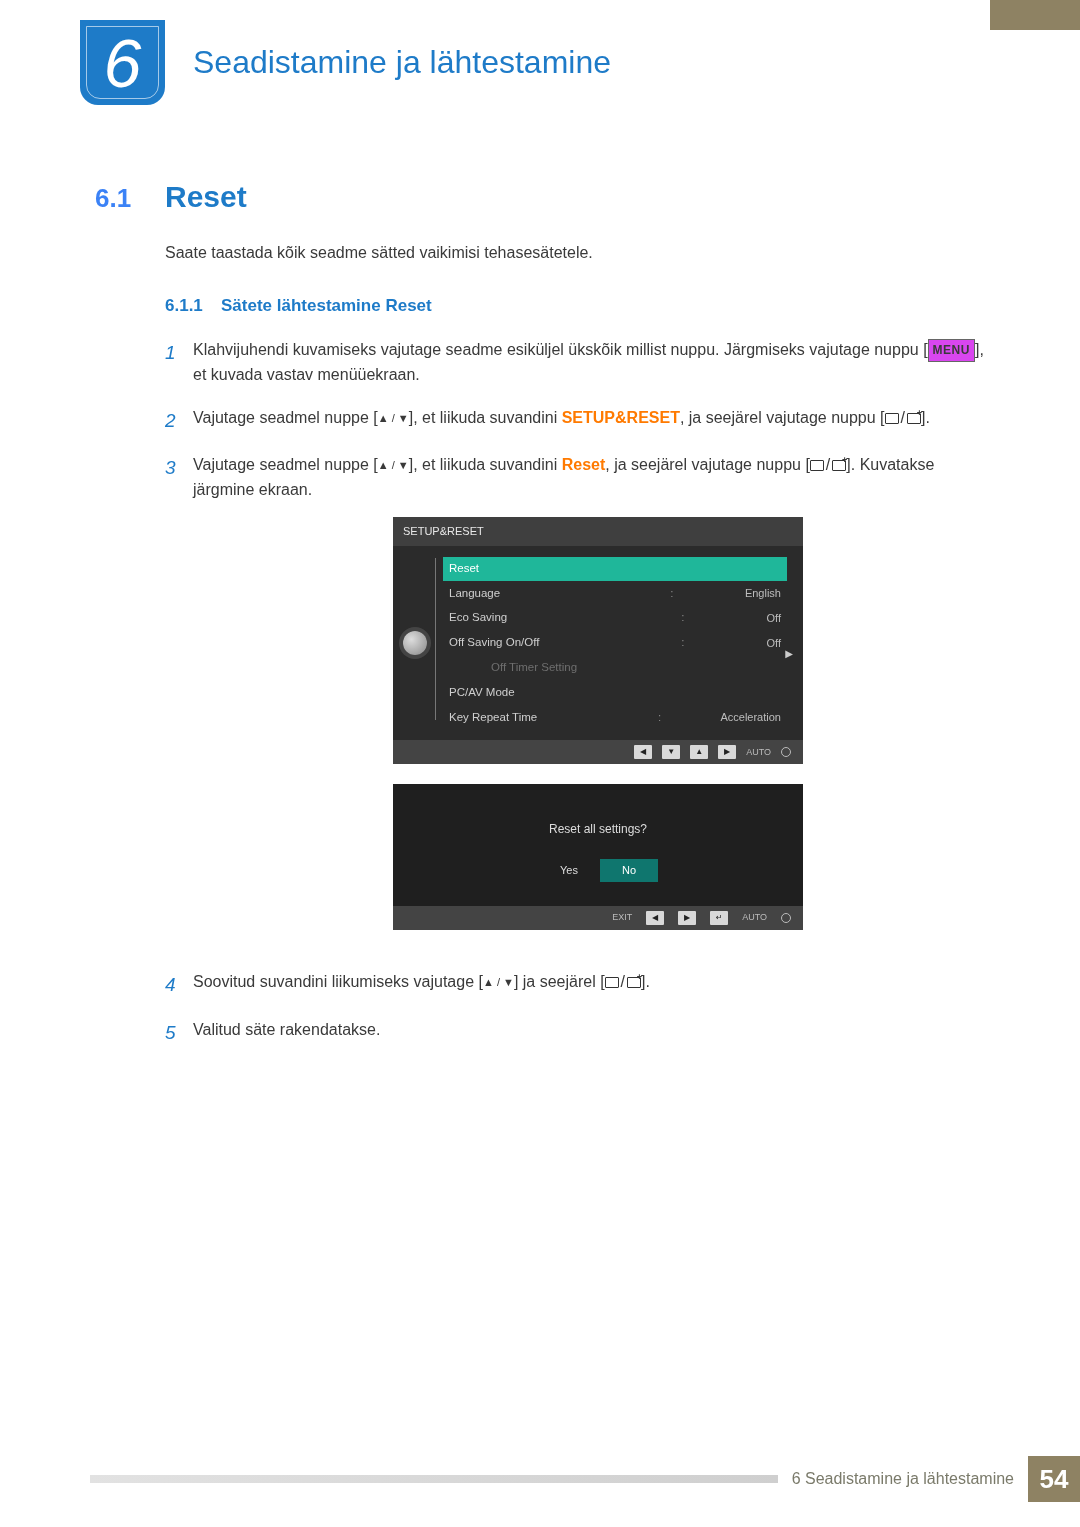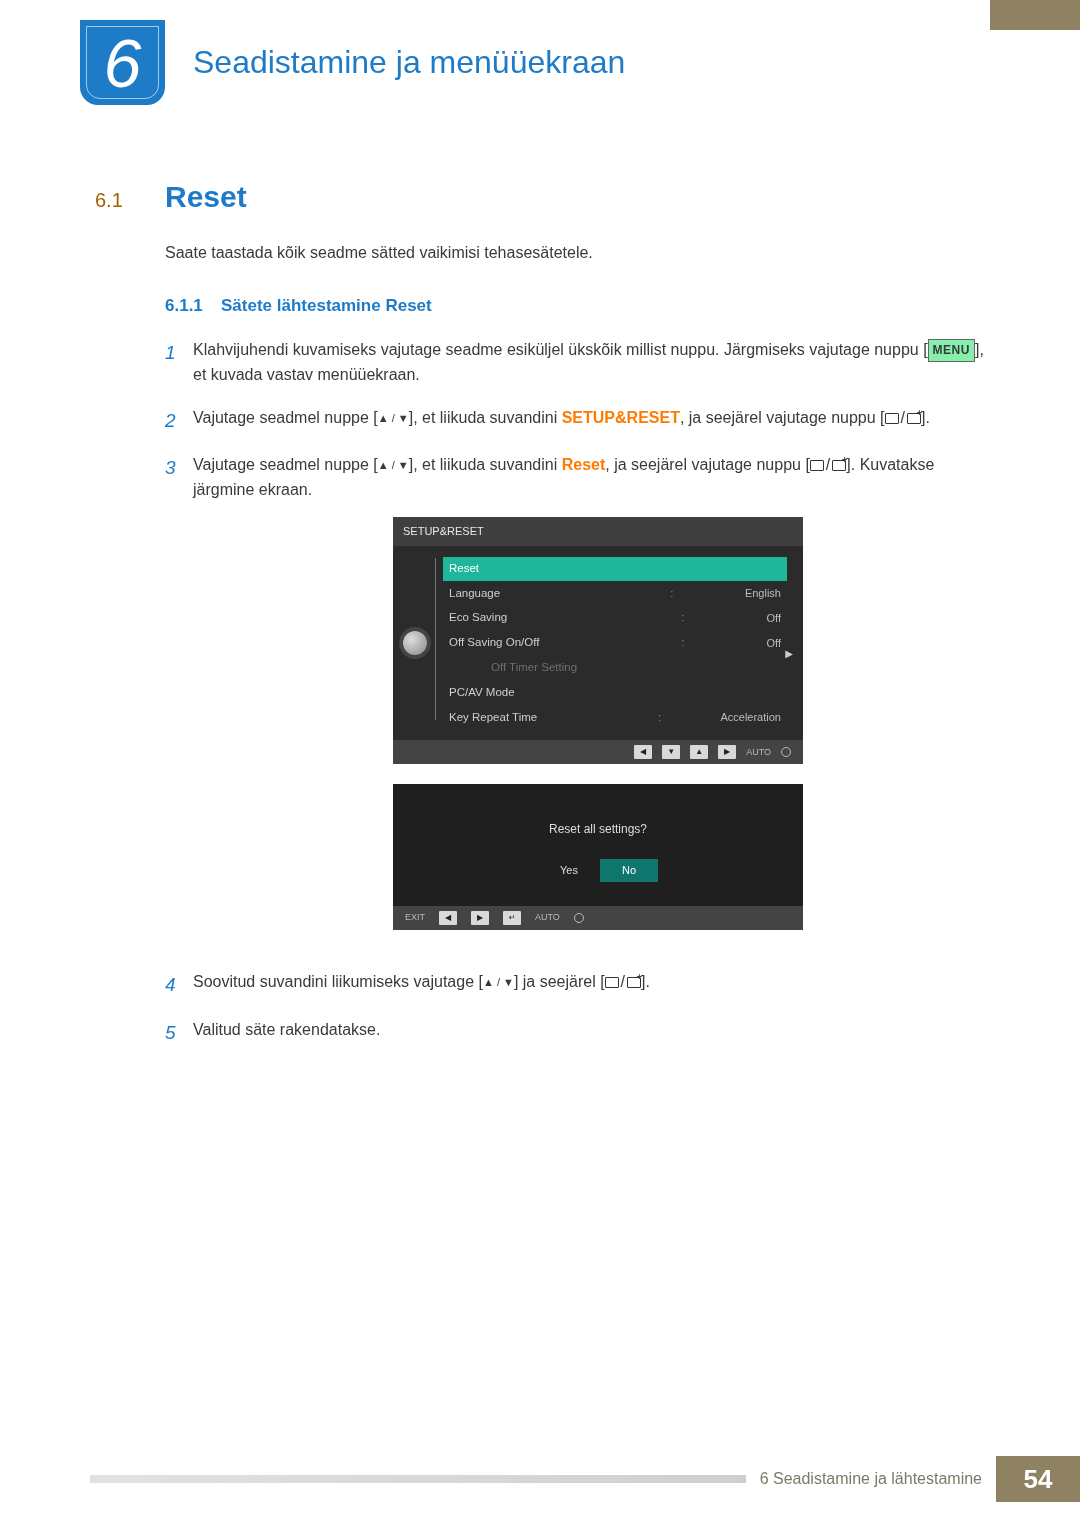--- a/index.html
+++ b/index.html
@@ -49,42 +49,42 @@
     font-weight: 400;
     margin-left: 28px;
   }
   .content {
     position: absolute;
     top: 180px;
     left: 95px;
     right: 95px;
   }
   .sec-row { display: flex; align-items: baseline; margin-bottom: 30px; }
-  .sec-num { color: #a16207; font-size: 20px; font-weight: normal; width: 70px; }
+  .sec-num { color: #3b82f6; font-size: 26px; font-weight: bold; width: 70px; }
   .sec-title { color: #1e7bc8; font-size: 30px; font-weight: bold; }
   .intro { font-size: 16px; color: #3a3a3a; margin: 0 0 34px 70px; }
   .sub-row { display: flex; align-items: baseline; margin: 4px 0 22px 70px; }
   .sub-num { color: #1e7bc8; font-size: 17px; font-weight: bold; width: 56px; }
   .sub-title { color: #1e7bc8; font-size: 17px; font-weight: bold; }
   ol.steps { list-style: none; margin-left: 70px; }
   ol.steps > li { display: flex; margin-bottom: 18px; font-size: 16px; line-height: 1.55; color: #3a3a3a; }
   .step-n { color: #1e7bc8; font-style: italic; font-size: 19px; font-weight: 400; width: 28px; flex-shrink: 0; }
   .step-body { flex: 1; }
   .hl-setup { color: #ff7a00; font-weight: bold; }
   .hl-reset { color: #ff7a00; font-weight: bold; }
   .menu-box {
     display: inline-block;
     border: 1px solid #666;
     font-size: 12px;
     padding: 1px 4px;
     font-weight: bold;
     letter-spacing: 0.5px;
     font-family: Arial, sans-serif;
     vertical-align: 1px;
-    background: #86efac;
+    background: #d946ef;
   }
   .tri {
     display: inline-block;
     font-size: 11px;
     vertical-align: 1px;
   }
   .glyph-split {
     display: inline-flex;
     align-items: center;
     gap: 2px;
@@ -183,21 +183,21 @@
   }
   .osd.dialog .body2 {
     background: #1f1f1f;
     padding: 36px 0 24px;
     text-align: center;
   }
   .osd.dialog .q { color: #ddd; font-size: 12px; margin-bottom: 20px; }
   .osd.dialog .opts { display: flex; justify-content: center; }
   .osd.dialog .opt { color: #ddd; font-size: 11px; padding: 3px 22px; }
   .osd.dialog .opt.sel { background: #0f766e; color: #fff; }
-  .osd.dialog .footer { justify-content: flex-start; gap: 14px; }
+  .osd.dialog .footer { justify-content: flex-end; gap: 14px; }
   .osd.dialog .footer .exit { color: #bbb; font-size: 9px; }
   
   .page-footer {
     position: absolute;
     bottom: 28px;
     left: 90px; right: 0;
     height: 40px;
     display: flex;
     align-items: center;
   }
@@ -209,36 +209,36 @@
   .page-footer .label {
     color: #7a7a6a;
     font-size: 16px;
     padding: 0 14px;
   }
   .page-footer .pg {
     background: #8e8263;
     color: #fff;
     font-size: 26px;
     font-weight: bold;
-    width: 84px; height: 46px;
+    width: 52px; height: 46px;
     display: flex;
     align-items: center;
     justify-content: center;
   }
 </style>
 </head>
 <body>
 
 <div class="top-strip"></div>
 
 <div class="chapter-header">
   <div class="chapter-badge">
     <span>6</span>
   </div>
-  <div class="chapter-title">Seadistamine ja menüüekraan</div>
+  <div class="chapter-title">Seadistamine ja lähtestamine</div>
 </div>
 
 <div class="content">
 
   <div class="sec-row">
     <div class="sec-num">6.1</div>
     <div class="sec-title">Reset</div>
   </div>
 
   <p class="intro">Saate taastada kõik seadme sätted vaikimisi tehasesätetele.</p>

